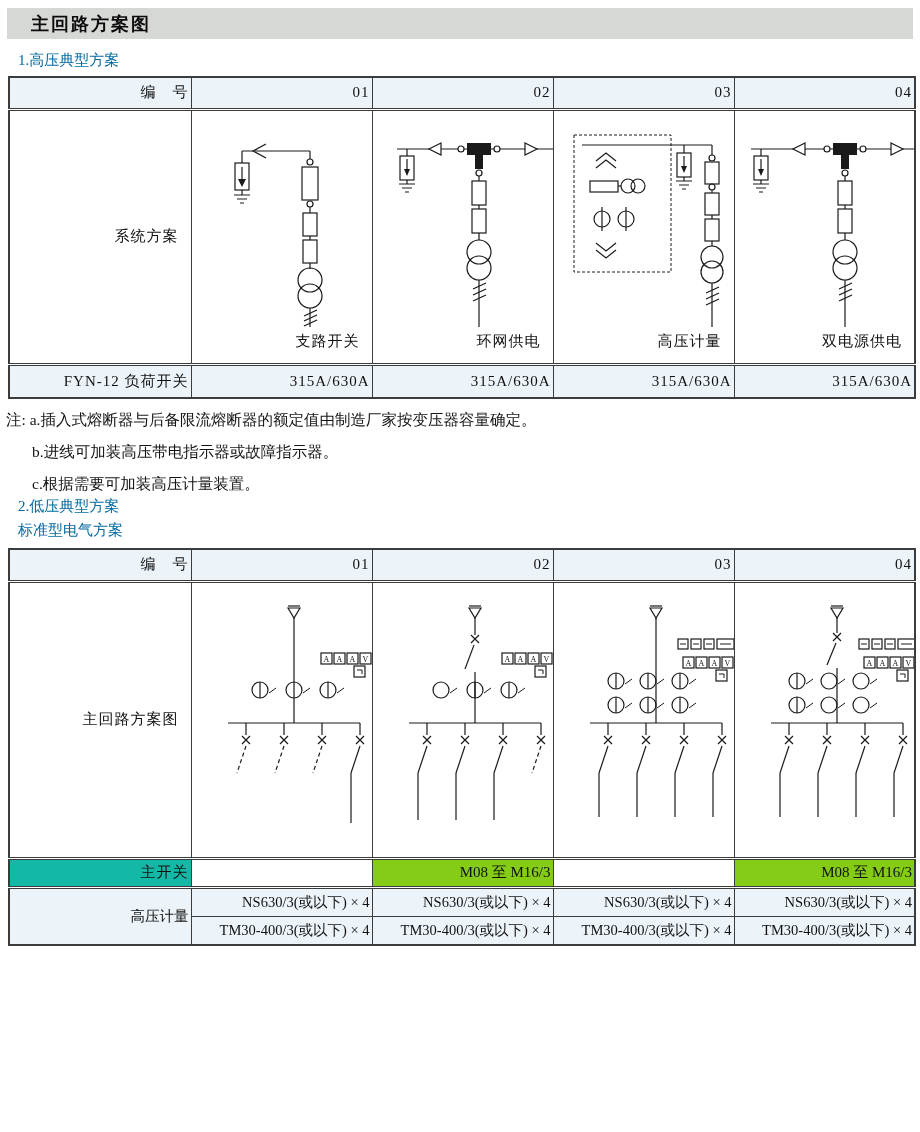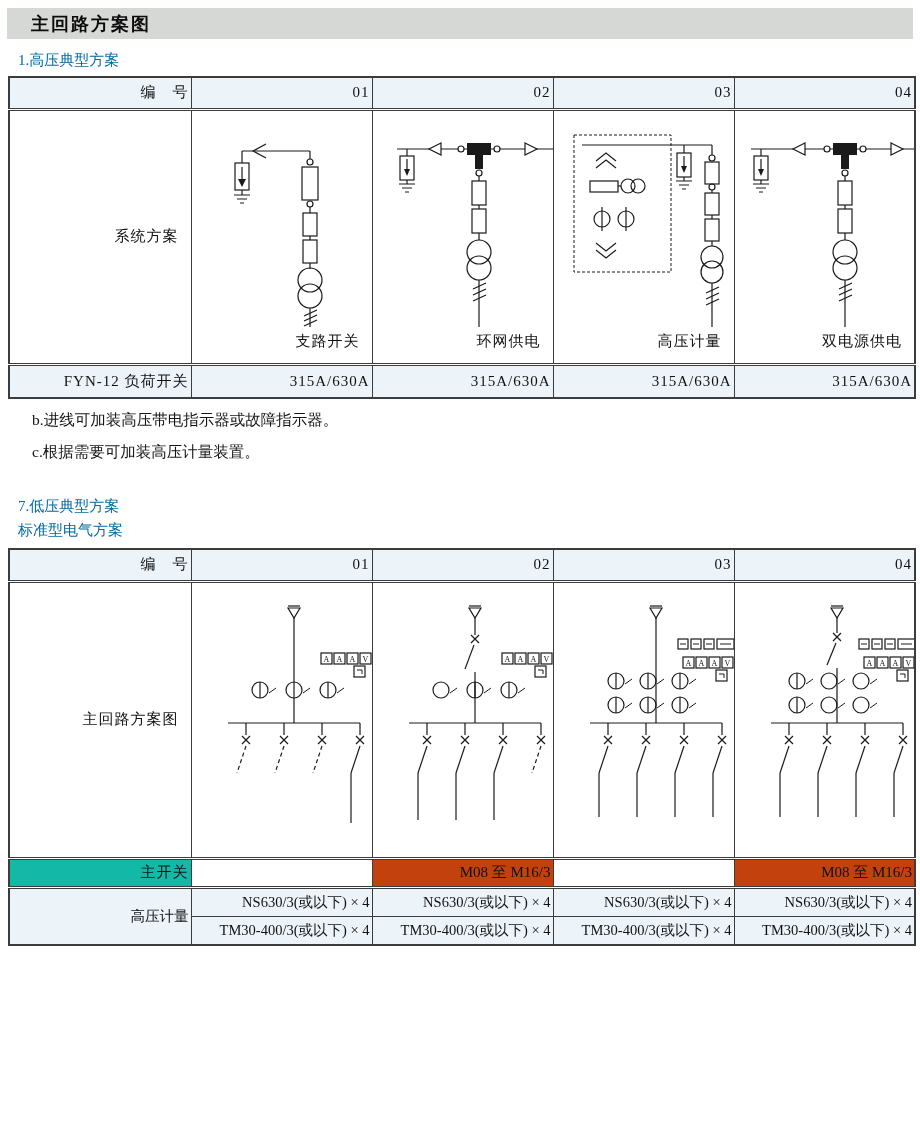--- a/index.html
+++ b/index.html
@@ -22,21 +22,21 @@
                table-layout:fixed;width:906px;background:#fff}
   #hv-table{top:76px}
   #lv-table{top:548px}
   td{border-left:1px solid #3c3c3c;border-bottom:1px solid #3c3c3c;padding:0 2px;
      text-align:right;vertical-align:middle;font-size:15px;overflow:hidden;box-sizing:border-box}
   tr.hdr td{background:#ecf3f9;height:32px;border-bottom:3px double #3c3c3c;letter-spacing:1px}
   tr.diagrow td{background:#fff;border-bottom:3px double #3c3c3c;vertical-align:middle;padding:12px}
   #hv-table tr.diagrow td{height:246px}
   #lv-table tr.diagrow td{height:251px}
   tr.valrow td{background:#ecf3f9;height:34px;letter-spacing:1px}
-  tr.mainsw td{background:#c2410c;height:29px;border-bottom:3px double #3c3c3c}
+  tr.mainsw td{background:#84cc16;height:29px;border-bottom:3px double #3c3c3c}
   tr.mainsw td.empty{background:#ffffff}
   tr.branch td{background:#ecf3f9;height:29px;font-size:14.5px}
   td.lblcell{background:#fff;font-size:15px;letter-spacing:1px}
   svg.diag{display:block;margin:0 auto}
   .cap{font-size:15px;letter-spacing:1px;margin-top:2px;line-height:20px}
 
   
   .notes{position:absolute;left:6px;top:404px;font-size:15.5px;line-height:32px;color:#141414}
   .notes .row{white-space:nowrap}
   .notes .indent{padding-left:26px}
@@ -196,25 +196,26 @@
     <td>FYN-12 负荷开关</td>
     <td>315A/630A</td>
     <td>315A/630A</td>
     <td>315A/630A</td>
     <td>315A/630A</td>
   </tr>
 </tbody>
   </table>
 
 <div class="notes">
+  <div class="row"><span>注:</span> <span>a.插入式熔断器与后备限流熔断器的额定值由制造厂家按变压器容量确定。</span></div>
   <div class="row indent">b.进线可加装高压带电指示器或故障指示器。</div>
   <div class="row indent">c.根据需要可加装高压计量装置。</div>
 </div>
 
-<div class="secheading" id="lv-heading">7.低压典型方案</div>
+<div class="secheading" id="lv-heading">2.低压典型方案</div>
 <div class="secheading" id="lv-subheading">标准型电气方案</div>
 
 <table class="scheme" id="lv-table">
   <colgroup>
       <col style="width:182px">
       <col style="width:181px">
       <col style="width:181px">
       <col style="width:181px">
       <col style="width:181px">
     </colgroup>

